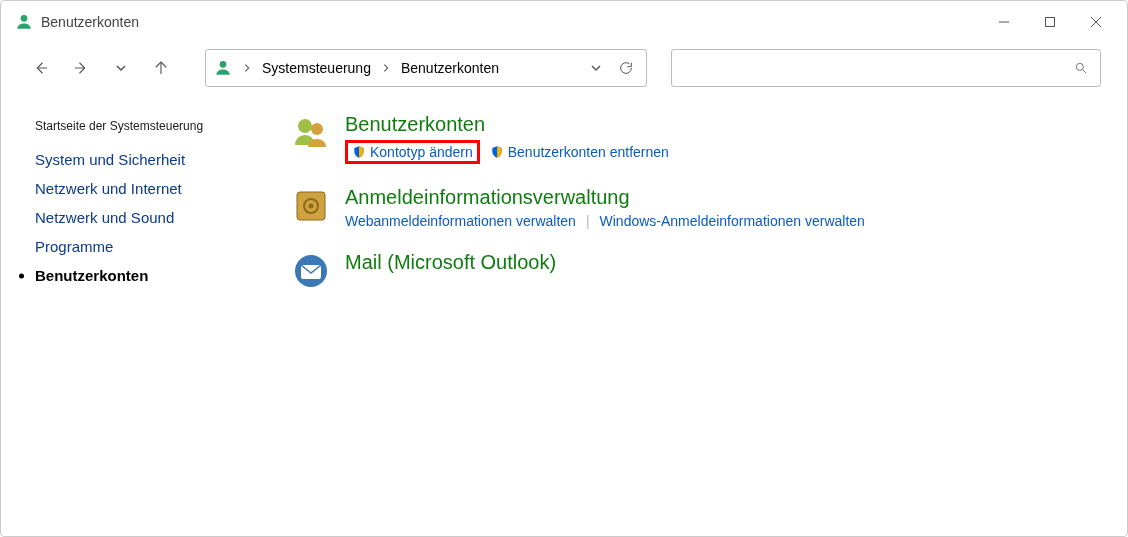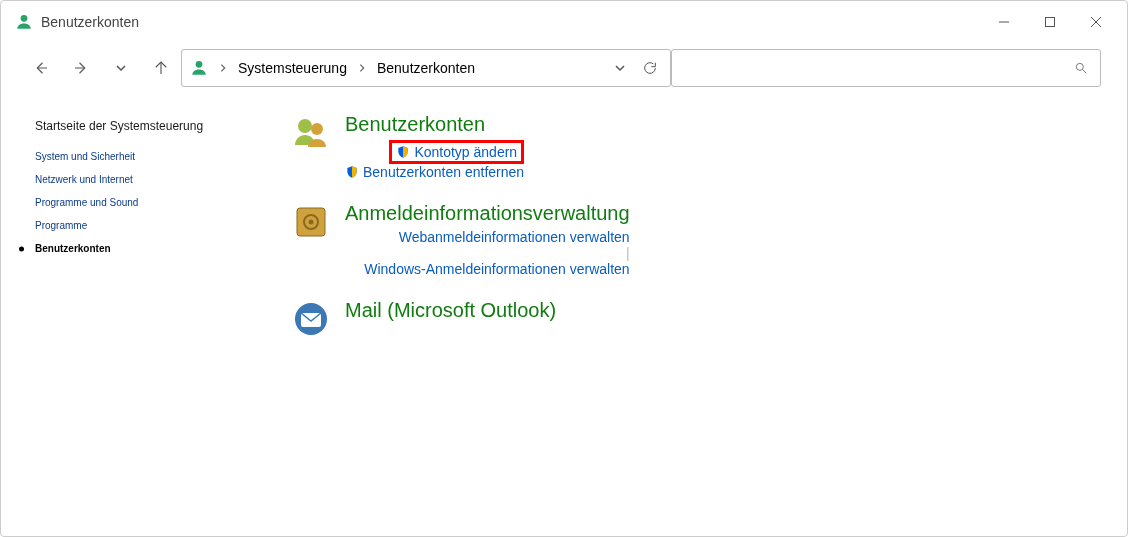--- a/index.html
+++ b/index.html
@@ -3,43 +3,43 @@
 <meta charset="utf-8">
 <style>
   * { box-sizing: border-box; margin: 0; padding: 0; }
   body { font-family: "Segoe UI", Tahoma, sans-serif; font-size: 14px; color: #000; background: #fff; }
   .window { width: 1128px; height: 537px; border: 1px solid #ccc; border-radius: 4px; overflow: hidden; display: flex; flex-direction: column; background: #fff; }
   .titlebar { height: 42px; display: flex; align-items: center; padding: 0 8px; }
   .titlebar .user-ic { display:inline-flex; align-items:center; margin:0 8px 0 6px; }
   .titlebar .title-text { color: #444; font-size: 14px; }
   .win-controls { margin-left:auto; display:flex; }
   .win-controls .btn { width:46px; height:30px; display:flex; align-items:center; justify-content:center; color:#555; cursor:pointer; }
-  .toolbar { height: 52px; display:flex; align-items:center; padding: 8px 26px 10px 10px; gap: 0; }
+  .toolbar { height: 52px; display:flex; align-items:center; padding: 8px 26px 10px 10px; gap: 24px; }
   .nav-btns { display:flex; align-items:center; gap: 16px; padding: 0 8px 0 18px; }
   .nav-btns .nbtn { width:24px; height:24px; display:flex; align-items:center; justify-content:center; color:#555; cursor:pointer; }
   .addr { flex:1; border:1px solid #bbb; border-radius:3px; height:38px; display:flex; align-items:center; padding:0 6px; gap:4px; }
   .addr .crumb { padding: 2px 4px; color:#000; cursor:pointer; }
   .addr .sep { color:#666; padding: 0 2px; }
   .addr .spacer { flex:1; }
   .addr .addr-ic { display:flex; align-items:center; padding:0 6px; color:#555; cursor:pointer; }
   .search { width:430px; border:1px solid #bbb; border-radius:3px; height:38px; display:flex; align-items:center; padding:0 8px; }
   .search input { flex:1; border:none; outline:none; font-size:14px; background:transparent; }
   .search .sicon { color:#666; padding:0 4px; }
   .body { flex:1; display:flex; overflow:auto; }
   .sidebar { width: 270px; padding: 20px 8px 20px 8px; }
   .sidebar .home { color:#1a1a1a; padding: 4px 0 12px 26px; font-size:12px; }
   .sidebar ul { list-style:none; padding:0; margin:0; }
-  .sidebar li { padding: 6px 4px 6px 26px; color:#0b3b8a; font-size:10px; cursor:pointer; position:relative; }
+  .sidebar li { padding: 6px 4px 6px 26px; color:#0b3b8a; font-size:15px; cursor:pointer; position:relative; }
   .sidebar li.active { font-weight:700; color:#000; }
   .sidebar li.active::before { content:""; position:absolute; left:10px; top:50%; width:5px; height:5px; background:#000; border-radius:50%; transform:translateY(-50%); }
   .main { flex:1; padding: 18px 20px; }
   .cat { display:flex; align-items:flex-start; gap:14px; margin-bottom: 22px; }
   .cat .caticon { width:40px; height:40px; display:flex; align-items:center; justify-content:center; }
   .cat .catbody .cathead { color:#107c10; font-size:20px; font-weight:400; margin-bottom:4px; cursor:pointer; }
-  .cat .links { display:flex; align-items:flex-end; flex-wrap:wrap;flex-direction:column; }
+  .cat .links { display:flex; align-items:center; gap:10px; flex-wrap:wrap; }
   .cat .links a { color:#0b5cc0; text-decoration:none; font-size:14px; display:inline-flex; align-items:center; gap:4px; cursor:pointer; }
   .cat .links .divider { color:#bbb; }
   .highlight-box { border:3px solid #ff0000; padding:1px 4px; display:inline-flex; align-items:center; gap:4px; }
   svg { display:block; }
 </style>
 </head>
 <body>
 
 <div class="window">
 
@@ -141,21 +141,21 @@
       </span>
     </div>
   </div>
 
   <div class="body">
     <div class="sidebar">
       <div class="home">Startseite der Systemsteuerung</div>
       <ul>
         <li>System und Sicherheit</li>
         <li>Netzwerk und Internet</li>
-        <li>Programme und Sound</li>
+        <li>Netzwerk und Sound</li>
         <li>Programme</li>
         <li class="active">Benutzerkonten</li>
       </ul>
     </div>
 
     <div class="main">
 
       <div class="cat">
         <div class="caticon">
           <svg width="40" height="40" viewBox="0 0 40 40">

